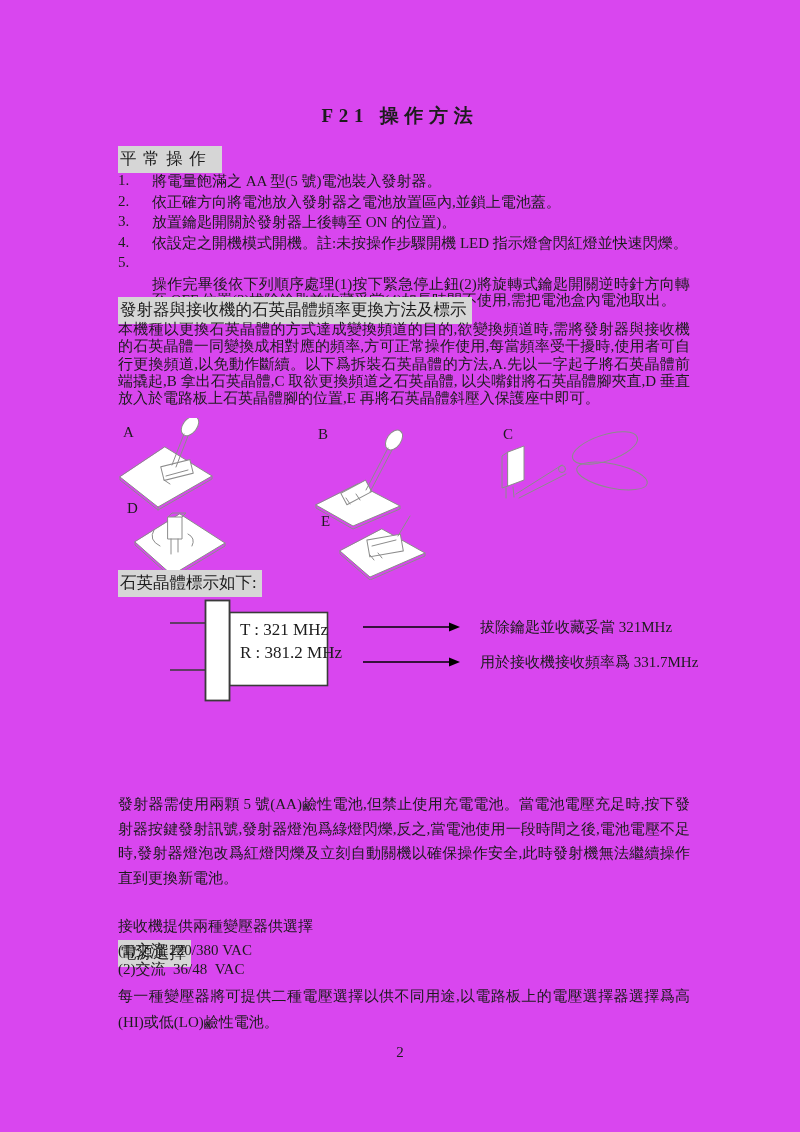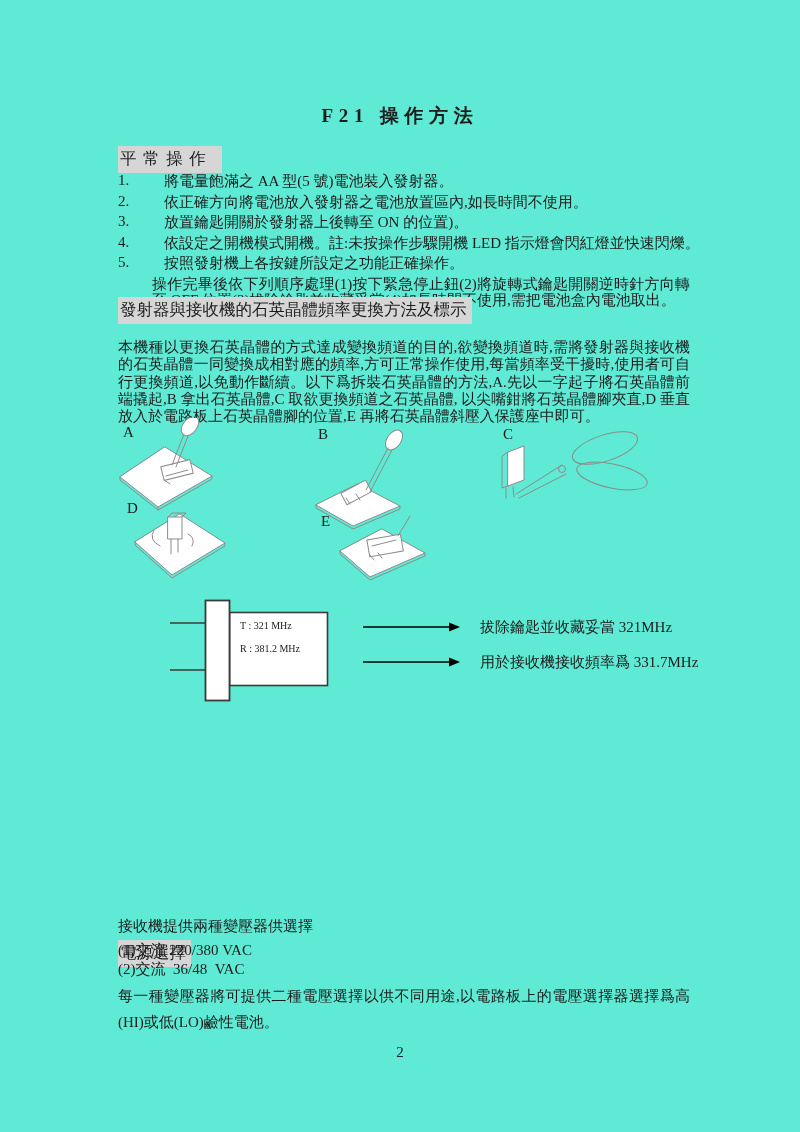--- a/index.html
+++ b/index.html
@@ -1,19 +1,19 @@
 <!DOCTYPE html>
 <html><head>
 <meta charset="utf-8">
 <style>
   html,body{margin:0;padding:0;background:#ffffff;}
   .page{
     position:relative;
     width:800px;height:1132px;
-    background:#5eead4;
+    background:#d946ef;
     overflow:hidden;
     font-family:"Liberation Serif","DejaVu Serif",serif;
     color:#1c1c1c;
   }
   .abs{position:absolute;}
   .doc-title{
     left:0;top:103px;width:800px;
     text-align:center;
     font-size:19px;font-weight:bold;
     letter-spacing:0.30em;
@@ -27,37 +27,37 @@
   }
   .sec-head.spaced{letter-spacing:0.40em;padding-right:10px;}
   .body-text{
     font-size:15px;
     text-align:justify;
     line-height:17.3px;
   }
   .list{left:118px;top:172px;width:572px;font-size:15px;}
   .list-row{display:flex;height:20.6px;align-items:flex-start;}
   .list-num{width:34px;flex:0 0 34px;}
-  .list-txt{flex:1;white-space:nowrap;margin-left:12px;}
+  .list-txt{flex:1;white-space:nowrap;}
   .followup{
     left:152px;top:276px;width:538px;
     font-size:15px;line-height:16.2px;text-align:justify;
   }
-  .para-crystal{left:118px;top:339px;width:572px;}
+  .para-crystal{left:118px;top:321px;width:572px;}
   .para-battery{
     left:118px;top:792px;width:572px;
     font-size:15px;line-height:24.7px;text-align:justify;
   }
   .power-line{font-size:15px;white-space:pre;}
   .para-power{
     left:118px;top:984px;width:572px;
     font-size:15px;line-height:25.5px;text-align:justify;
   }
   .fig-label{font-size:15px;}
-  .crystal-text{font-size:10px;white-space:nowrap;}
+  .crystal-text{font-size:17px;white-space:nowrap;}
   .freq-note{font-size:15px;white-space:nowrap;}
   .page-num{left:0;top:1044px;width:800px;text-align:center;font-size:15px;}
   svg{display:block;}
 </style>
 </head>
 <body>
 
 <div class="page">
 
   <div class="abs doc-title">F21 操作方法</div>
@@ -66,33 +66,32 @@
     <span class="sec-head spaced">平常操作</span>
   </div>
 
   <div class="abs list">
     <div class="list-row">
       <span class="list-num">1.</span>
       <span class="list-txt">將電量飽滿之 AA 型(5 號)電池裝入發射器。</span>
     </div>
     <div class="list-row">
       <span class="list-num">2.</span>
-      <span class="list-txt">依正確方向將電池放入發射器之電池放置區內,如長時間不使用。</span>
+      <span class="list-txt">依正確方向將電池放入發射器之電池放置區內,並鎖上電池蓋。</span>
     </div>
     <div class="list-row">
       <span class="list-num">3.</span>
       <span class="list-txt">放置鑰匙開關於發射器上後轉至 ON 的位置)。</span>
     </div>
     <div class="list-row">
       <span class="list-num">4.</span>
       <span class="list-txt">依設定之開機模式開機。註:未按操作步驟開機 LED 指示燈會閃紅燈並快速閃爍。</span>
     </div>
     <div class="list-row">
       <span class="list-num">5.</span>
-      <span class="list-txt">按照發射機上各按鍵所設定之功能正確操作。</span>
     </div>
   </div>
 
   <div class="abs followup">操作完畢後依下列順序處理(1)按下緊急停止鈕(2)將旋轉式鑰匙開關逆時針方向轉至 OFF 位置(3)拔除鑰匙並收藏妥當(4)如長時間不使用,需把電池盒內電池取出。</div>
 
   <div class="abs" style="left:118px;top:297px;">
     <span class="sec-head">發射器與接收機的石英晶體頻率更換方法及標示</span>
   </div>
 
   <div class="abs body-text para-crystal">本機種以更換石英晶體的方式達成變換頻道的目的,欲變換頻道時,需將發射器與接收機的石英晶體一同變換成相對應的頻率,方可正常操作使用,每當頻率受干擾時,使用者可自行更換頻道,以免動作斷續。以下爲拆裝石英晶體的方法,A.先以一字起子將石英晶體前端撬起,B 拿出石英晶體,C 取欲更換頻道之石英晶體, 以尖嘴鉗將石英晶體腳夾直,D 垂直放入於電路板上石英晶體腳的位置,E 再將石英晶體斜壓入保護座中即可。</div>
@@ -155,20 +154,23 @@
       <polygon points="272,111 315,135 260,159 230,133" fill="#ffffff"></polygon>
       <polyline points="230,133 230,136 260,162 315,138 315,135"></polyline>
       <rect x="258" y="119" width="34" height="17" transform="rotate(-10 275 127)" fill="#ffffff"></rect>
       <line x1="262" y1="128" x2="286" y2="122"></line>
       <line x1="260" y1="137" x2="264" y2="142"></line>
       <line x1="268" y1="135" x2="272" y2="140"></line>
       <line x1="300" y1="98" x2="288" y2="118"></line>
     </g>
   </svg>
 
+  <div class="abs" style="left:118px;top:570px;">
+    <span class="sec-head">石英晶體標示如下:</span>
+  </div>
 
   <svg class="abs" style="left:150px;top:592px;" width="320" height="118" viewBox="0 0 320 118" fill="none">
     <line x1="20" y1="31" x2="56" y2="31" stroke="#3a3a3a" stroke-width="1.4"></line>
     <line x1="20" y1="78" x2="56" y2="78" stroke="#3a3a3a" stroke-width="1.4"></line>
     <rect x="79.5" y="20.5" width="98" height="73" stroke="#3a3a3a" stroke-width="1.6" fill="#ffffff"></rect>
     <rect x="55.5" y="8.5" width="24" height="100" stroke="#3a3a3a" stroke-width="1.8" fill="#ffffff"></rect>
   </svg>
   <span class="abs crystal-text" style="left:240px;top:620px;">T : 321 MHz</span>
   <span class="abs crystal-text" style="left:240px;top:643px;">R : 381.2 MHz</span>
 
@@ -178,20 +180,21 @@
       <polygon points="86,2.5 86,11.5 97,7" fill="#000000"></polygon>
     </g>
     <g>
       <line x1="0" y1="42" x2="87" y2="42" stroke="#000000" stroke-width="1.4"></line>
       <polygon points="86,37.5 86,46.5 97,42" fill="#000000"></polygon>
     </g>
   </svg>
   <span class="abs freq-note" style="left:480px;top:618px;">拔除鑰匙並收藏妥當 321MHz</span>
   <span class="abs freq-note" style="left:480px;top:653px;text-align:center;">用於接收機接收頻率爲 331.7MHz</span>
 
+  <div class="abs para-battery">發射器需使用兩顆 5 號(AA)鹼性電池,但禁止使用充電電池。當電池電壓充足時,按下發射器按鍵發射訊號,發射器燈泡爲綠燈閃爍,反之,當電池使用一段時間之後,電池電壓不足時,發射器燈泡改爲紅燈閃爍及立刻自動關機以確保操作安全,此時發射機無法繼續操作直到更換新電池。</div>
 
   <div class="abs" style="left:118px;top:940px;">
     <span class="sec-head">電源選擇</span>
   </div>
   <div class="abs power-line" style="left:118px;top:917px;">接收機提供兩種變壓器供選擇</div>
   <div class="abs power-line" style="left:118px;top:941px;">(1)交流 220/380 VAC</div>
   <div class="abs power-line" style="left:118px;top:960px;">(2)交流  36/48  VAC</div>
   <div class="abs para-power">每一種變壓器將可提供二種電壓選擇以供不同用途,以電路板上的電壓選擇器選擇爲高(HI)或低(LO)鹼性電池。</div>
 
   <div class="abs page-num">2</div>

